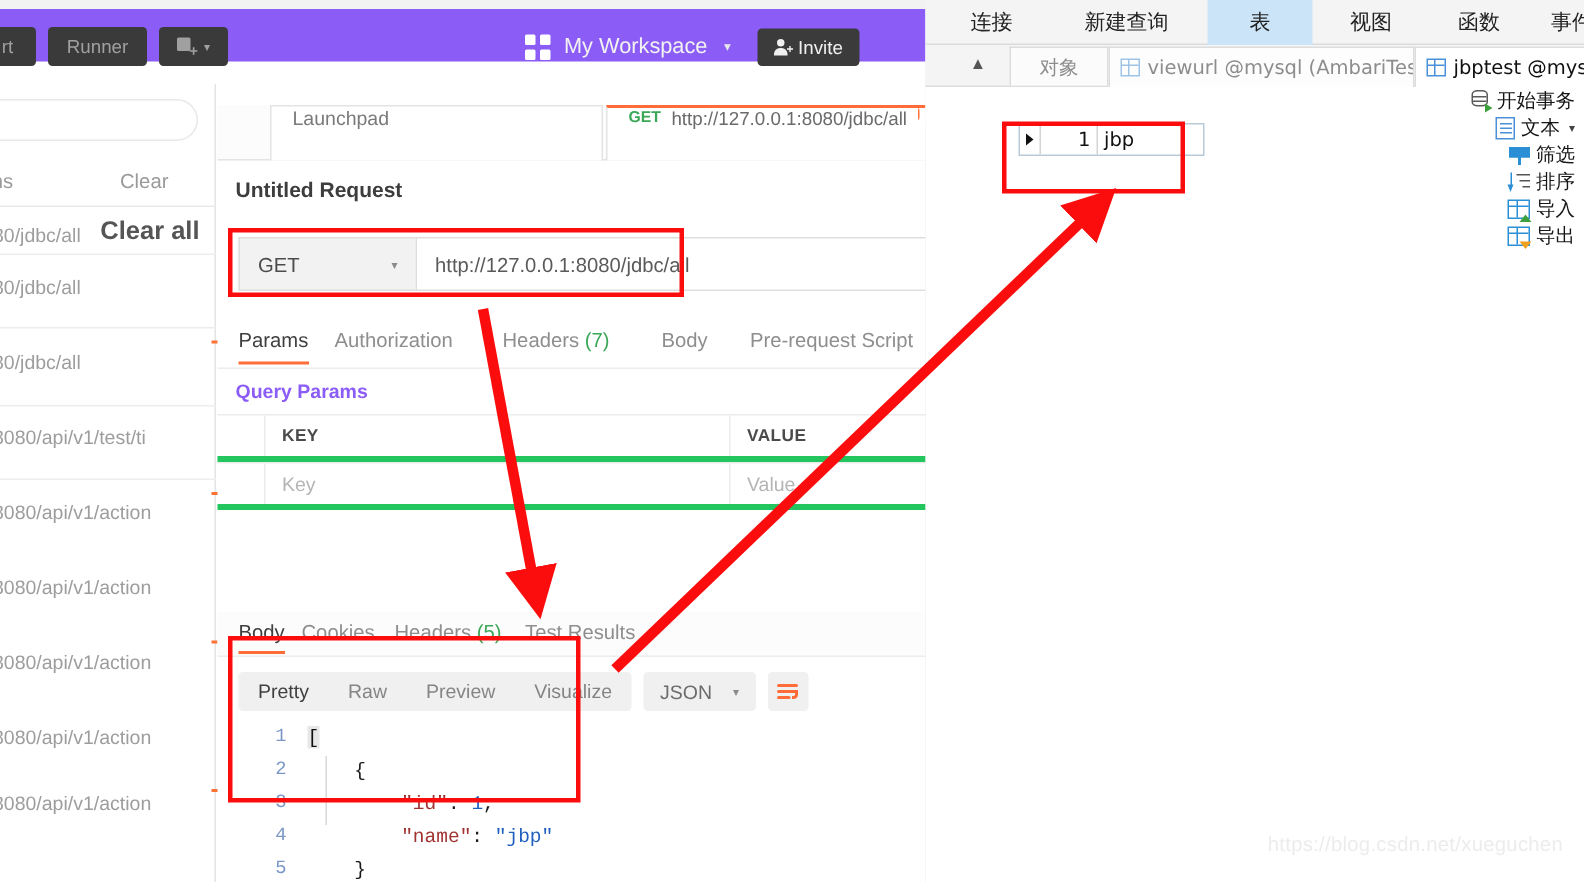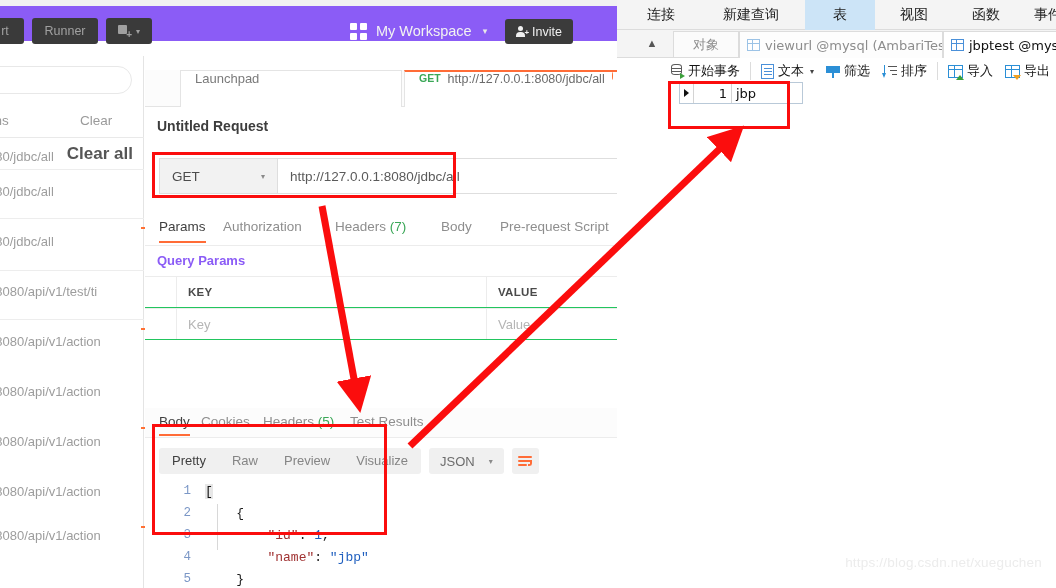--- a/index.html
+++ b/index.html
@@ -134,21 +134,21 @@
   }
   .rq-tab { position: absolute; top: 5px; font-size: 13.5px; color: #8e8e8e; white-space:nowrap; }
   .rq-tab.sel { color: #3f3f3f; }
   .rq-tab.sel::after {
     content:""; position:absolute; left: 0; right: 0; bottom: -9px; height: 2px; background: #ff6c37;
   }
   .rq-count { color: #3aa757; }
 
   .pm-qp-label { position: absolute; left: 12px; top: 197px; font-size: 13px; color: #8b5cf6; font-weight: 600; }
   .pm-qp-table { position:absolute; left: 0; top: 220px; width: 473px; }
-  .qp-row { position: relative; height: 32px; border-top: 1px solid #ececec; border-bottom:1px solid #22c55e; display:flex;}
+  .qp-row { position: relative; height: 32px; border-top: 1px solid #ececec; border-bottom:4px solid #22c55e; display:flex;}
   .qp-chk { width: 32px; border-right: 1px solid #ececec; }
   .qp-key { width: 310px; border-right: 1px solid #ececec; display:flex; align-items:center; padding-left:11px; }
   .qp-val { flex:1; display:flex; align-items:center; padding-left:11px; }
   .qp-head { font-size: 11.5px; font-weight: bold; color: #4a4a4a; letter-spacing:0.3px; }
   .qp-ph { font-size: 13px; color: #b5b5b5; }
 
   .pm-restabs {
     position: absolute; left: 0; top: 352px; width: 473px; height: 30px;
     border-bottom: 1px solid #ececec; background: #fcfcfc;
   }
@@ -223,22 +223,23 @@
   .db-tab.inactive { color: #8d8d8d; left: 122px; width: 204px; }
   .db-tab.active { color: #101010; left: 326px; width: 115px; background:#fff; }
   .tbl-ico { width: 13px; height: 12px; flex:none; position:relative; border:1px solid #4a90d9; background:#fff;}
   .tbl-ico::before { content:""; position:absolute; left:0; top:3px; width:100%; height:1px; background:#4a90d9;}
   .tbl-ico::after { content:""; position:absolute; left:4px; top:0; width:1px; height:100%; background:#4a90d9;}
   .tbl-ico.dim { border-color:#9cc3e6; }
   .tbl-ico.dim::before, .tbl-ico.dim::after { background:#9cc3e6; }
 
   .db-toolbar {
     position:absolute; left: 0; top: 58px; width: 439px; height: 26px;
-    background: #fff; display:flex; align-items:center;
+    background: #fff; display:flex; align-items:flex-end;
     font-family: Liberation Serif, serif;
+    flex-direction: column;
   }
   .tb-item { display:flex; align-items:center; gap:4px; font-size:13px; color:#161616; padding: 0 6px; white-space:nowrap;}
   .tb-div { width:1px; height:18px; background:#dcdcdc; margin: 0 4px;}
   .tb-caret { font-size:8px; color:#444; margin-left:2px;}
 
   .ico-db { width:14px; height:14px; position:relative; flex:none;}
   .ico-db .cyl { position:absolute; left:1px; top:0; width:11px; height:11px; border:1.4px solid #5a5a5a; border-radius:4px/3px; background:#fff;}
   .ico-db .ln1 { position:absolute; left:2px; top:4px; width:9px; height:1.2px; background:#5a5a5a;}
   .ico-db .ln2 { position:absolute; left:2px; top:7px; width:9px; height:1.2px; background:#5a5a5a;}
   .ico-db .play { position:absolute; right:-1px; bottom:-1px; width:0;height:0;border-left:5px solid #3ca03c;border-top:3px solid transparent;border-bottom:3px solid transparent;}

